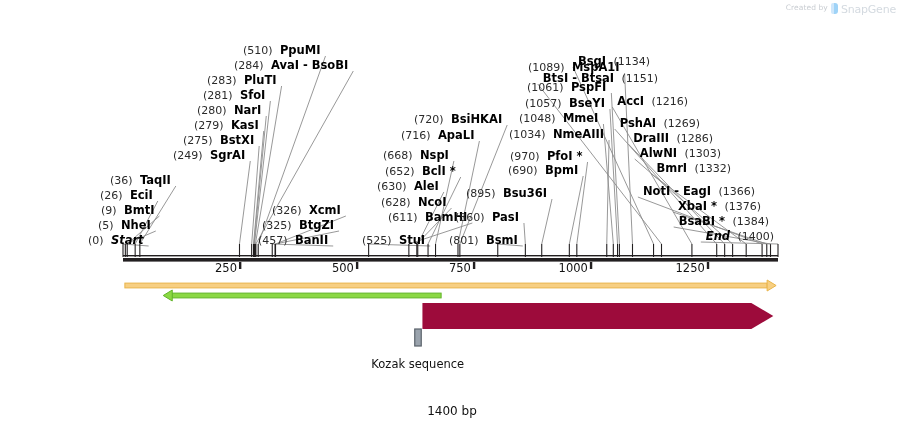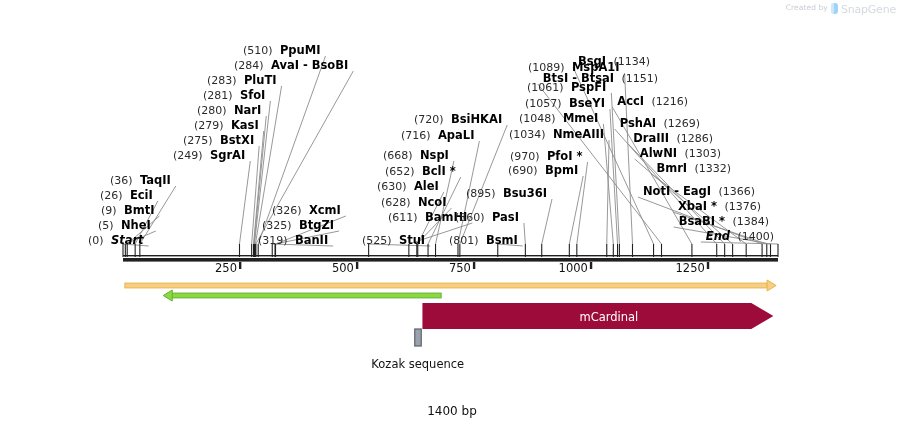--- a/index.html
+++ b/index.html
@@ -183,21 +183,21 @@
       <div class="lbl" style="left: 100px; top: 189px;"><span class="pos">(26)</span>&nbsp;&nbsp;<span class="nm">EciI</span></div>
       <div class="lbl" style="left: 110px; top: 174px;"><span class="pos">(36)</span>&nbsp;&nbsp;<span class="nm">TaqII</span></div>
       <div class="lbl" style="left: 173px; top: 149px;"><span class="pos">(249)</span>&nbsp;&nbsp;<span class="nm">SgrAI</span></div>
       <div class="lbl" style="left: 183px; top: 134px;"><span class="pos">(275)</span>&nbsp;&nbsp;<span class="nm">BstXI</span></div>
       <div class="lbl" style="left: 194px; top: 119px;"><span class="pos">(279)</span>&nbsp;&nbsp;<span class="nm">KasI</span></div>
       <div class="lbl" style="left: 197px; top: 104px;"><span class="pos">(280)</span>&nbsp;&nbsp;<span class="nm">NarI</span></div>
       <div class="lbl" style="left: 203px; top: 89px;"><span class="pos">(281)</span>&nbsp;&nbsp;<span class="nm">SfoI</span></div>
       <div class="lbl" style="left: 207px; top: 74px;"><span class="pos">(283)</span>&nbsp;&nbsp;<span class="nm">PluTI</span></div>
       <div class="lbl" style="left: 234px; top: 59px;"><span class="pos">(284)</span>&nbsp;&nbsp;<span class="nm">AvaI - BsoBI</span></div>
       <div class="lbl" style="left: 243px; top: 44px;"><span class="pos">(510)</span>&nbsp;&nbsp;<span class="nm">PpuMI</span></div>
-      <div class="lbl" style="left: 258px; top: 234px;"><span class="pos">(319)</span>&nbsp;&nbsp;<span class="nm">BanII</span></div>
+      <div class="lbl" style="left: 258px; top: 234px;"><span class="pos">(457)</span>&nbsp;&nbsp;<span class="nm">BanII</span></div>
       <div class="lbl" style="left: 262px; top: 219px;"><span class="pos">(325)</span>&nbsp;&nbsp;<span class="nm">BtgZI</span></div>
       <div class="lbl" style="left: 272px; top: 204px;"><span class="pos">(326)</span>&nbsp;&nbsp;<span class="nm">XcmI</span></div>
       <div class="lbl" style="left: 362px; top: 234px;"><span class="pos">(525)</span>&nbsp;&nbsp;<span class="nm">StuI</span></div>
       <div class="lbl" style="left: 388px; top: 211px;"><span class="pos">(611)</span>&nbsp;&nbsp;<span class="nm">BamHI</span></div>
       <div class="lbl" style="left: 381px; top: 196px;"><span class="pos">(628)</span>&nbsp;&nbsp;<span class="nm">NcoI</span></div>
       <div class="lbl" style="left: 377px; top: 180px;"><span class="pos">(630)</span>&nbsp;&nbsp;<span class="nm">AleI</span></div>
       <div class="lbl" style="left: 385px; top: 165px;"><span class="pos">(652)</span>&nbsp;&nbsp;<span class="nm">BclI *</span></div>
       <div class="lbl" style="left: 383px; top: 149px;"><span class="pos">(668)</span>&nbsp;&nbsp;<span class="nm">NspI</span></div>
       <div class="lbl" style="left: 401px; top: 129px;"><span class="pos">(716)</span>&nbsp;&nbsp;<span class="nm">ApaLI</span></div>
       <div class="lbl" style="left: 414px; top: 113px;"><span class="pos">(720)</span>&nbsp;&nbsp;<span class="nm">BsiHKAI</span></div>
@@ -243,21 +243,21 @@
 
   <svg class="layer" id="features" width="904" height="446">
       <rect x="124.87142857142857" y="283.1" width="642.2571428571428" height="4.8" fill="#f7cf82" stroke="#e9b54a" stroke-width="1"></rect>
       <polygon points="776.1285714285714,285.5 767.1285714285714,280 767.1285714285714,291" fill="#f7cf82" stroke="#e9b54a" stroke-width="1" stroke-linejoin="miter"></polygon>
       <rect x="172.2357142857143" y="293.1" width="268.90714285714284" height="4.8" fill="#8bd844" stroke="#62b52a" stroke-width="1"></rect>
       <polygon points="163.2357142857143,295.5 172.2357142857143,290 172.2357142857143,301" fill="#8bd844" stroke="#62b52a" stroke-width="1" stroke-linejoin="miter"></polygon>
       <polygon points="422.42857142857144,303 751.3214285714286,303 773.3214285714286,316 751.3214285714286,329 422.42857142857144,329" fill="#9d0b3b"></polygon>
       <rect x="414.75" y="329" width="6.5" height="17" fill="#9aa3ad" stroke="#5b636c" stroke-width="1.2"></rect>
     </svg>
   <div id="feature-labels">
-      <div class="arrow-label" style="left: 586.875px; top: 317px; padding-left: 44px;">mCardinal</div>
+      <div class="arrow-label" style="left: 586.875px; top: 296px; padding-left: 44px;">mCardinal</div>
       <div class="feat-cap" style="left: 417.75px; top: 357px;">Kozak sequence</div>
     </div>
 
   <div class="footer" style="top:402px;">
     <div class="size">1400 bp</div>
   </div>
 
 </div>
 
 </body></html>

